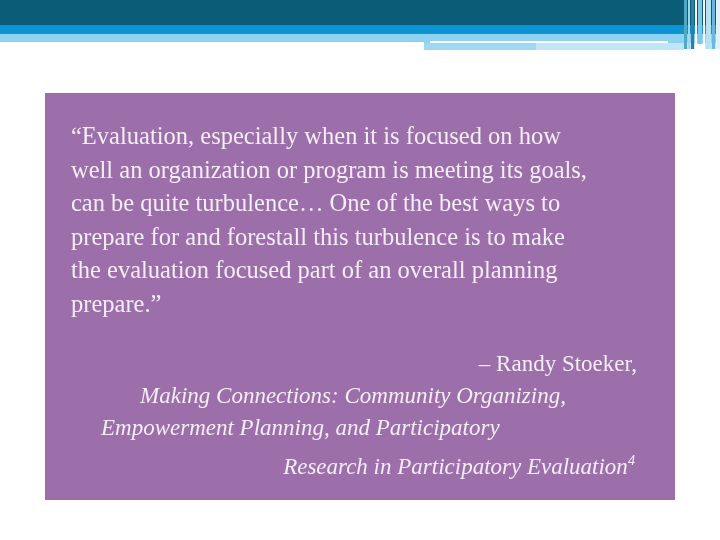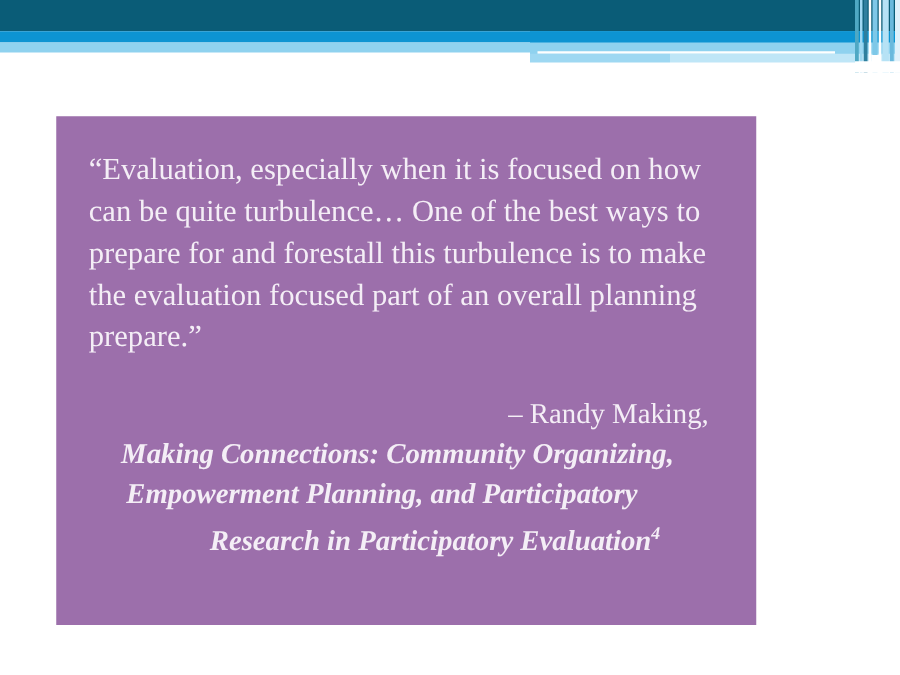--- a/index.html
+++ b/index.html
@@ -129,21 +129,21 @@
     width: 8px;
     height: 14px;
     background: #ffffff;
   }
 
   
   #quote-panel {
     position: absolute;
     left: 45px;
     top: 93px;
-    width: 560px;
+    width: 630px;
     height: 407px;
     background: #9c6fab;
     box-sizing: border-box;
     padding: 26px 32px 0 26px;
   }
 
   .quote-body {
     color: #f4eef6;
     font-size: 24.5px;
     line-height: 33.5px;
@@ -168,25 +168,24 @@
     padding-right: 6px;
   }
   .attribution .work {
     display: block;
     font-style: italic;
     text-align: center;
     padding: 0 8px 0 0;
   }
   .attribution .work-line {
     display: block;
-    font-weight: bold;
   }
   .attribution .work-line.l1 { text-align: center; }
   .attribution .work-line.l2 { text-align: left; padding-left: 30px; }
-  .attribution .work-line.l3 { text-align: center; padding-left: 60px; }
+  .attribution .work-line.l3 { text-align: right; padding-left: 60px; }
   sup.fnref {
     font-size: 0.62em;
     vertical-align: super;
     font-style: italic;
   }
 </style>
 </head>
 <body>
 
 <div id="slide">
@@ -211,28 +210,29 @@
     <div class="vstripe vs8"></div>
     <div class="vstripe vs9"></div>
     <div class="vnotch"></div>
     <div class="vnotch2"></div>
   </div>
 
   <div id="quote-panel">
 
     <div class="quote-body">
       <p>“Evaluation, especially when it is focused on how</p>
+      <p>well an organization or program is meeting its goals,</p>
       <p>can be quite turbulence… One of the best ways to</p>
       <p>prepare for and forestall this turbulence is to make</p>
       <p>the evaluation focused part of an overall planning</p>
       <p>prepare.”</p>
     </div>
 
     <div class="attribution">
-      <span class="author">– Randy Making,</span>
+      <span class="author">– Randy Stoeker,</span>
       <span class="work">
         <span class="work-line l1">Making Connections: Community Organizing,</span>
         <span class="work-line l2">Empowerment Planning, and Participatory</span>
         <span class="work-line l3"><span>Research in Participatory Evaluation</span><sup class="fnref">4</sup></span>
       </span>
     </div>
 
   </div>
 </div>
 

